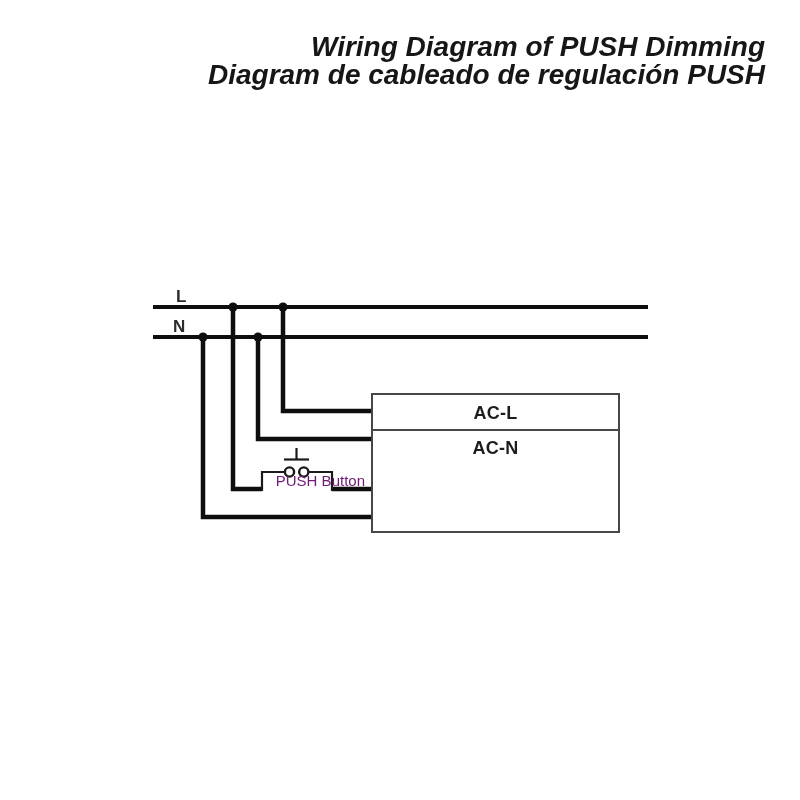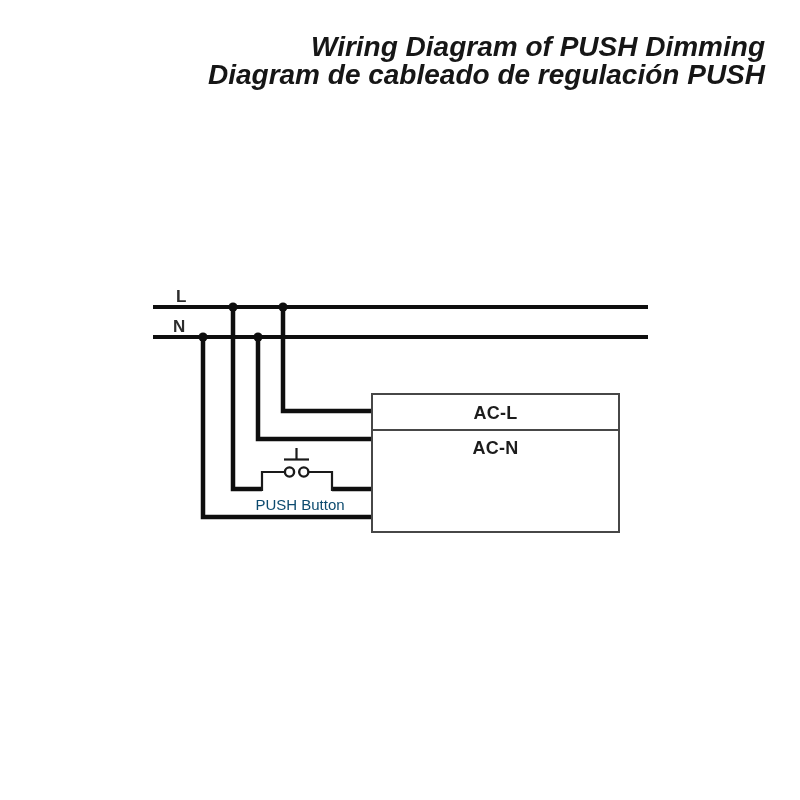--- a/index.html
+++ b/index.html
@@ -96,26 +96,26 @@
     font-size: 18px;
     font-weight: bold;
     color: #1c1c1c;
     letter-spacing: 0.2px;
     white-space: nowrap;
   }
   
   .push-button-caption {
     position: absolute;
     left: 235px;
-    top: 496px;
+    top: 472px;
     width: 130px;
-    text-align: center;
+    text-align: right;
     font-size: 15px;
     font-weight: 400;
-    color: #0c4a6e;
+    color: #701a75;
     white-space: nowrap;
   }
 </style>
 </head>
 <body>
 
 <div class="canvas">
 
   <div class="title-block">
     <div class="title-line">Wiring Diagram of PUSH Dimming</div>

